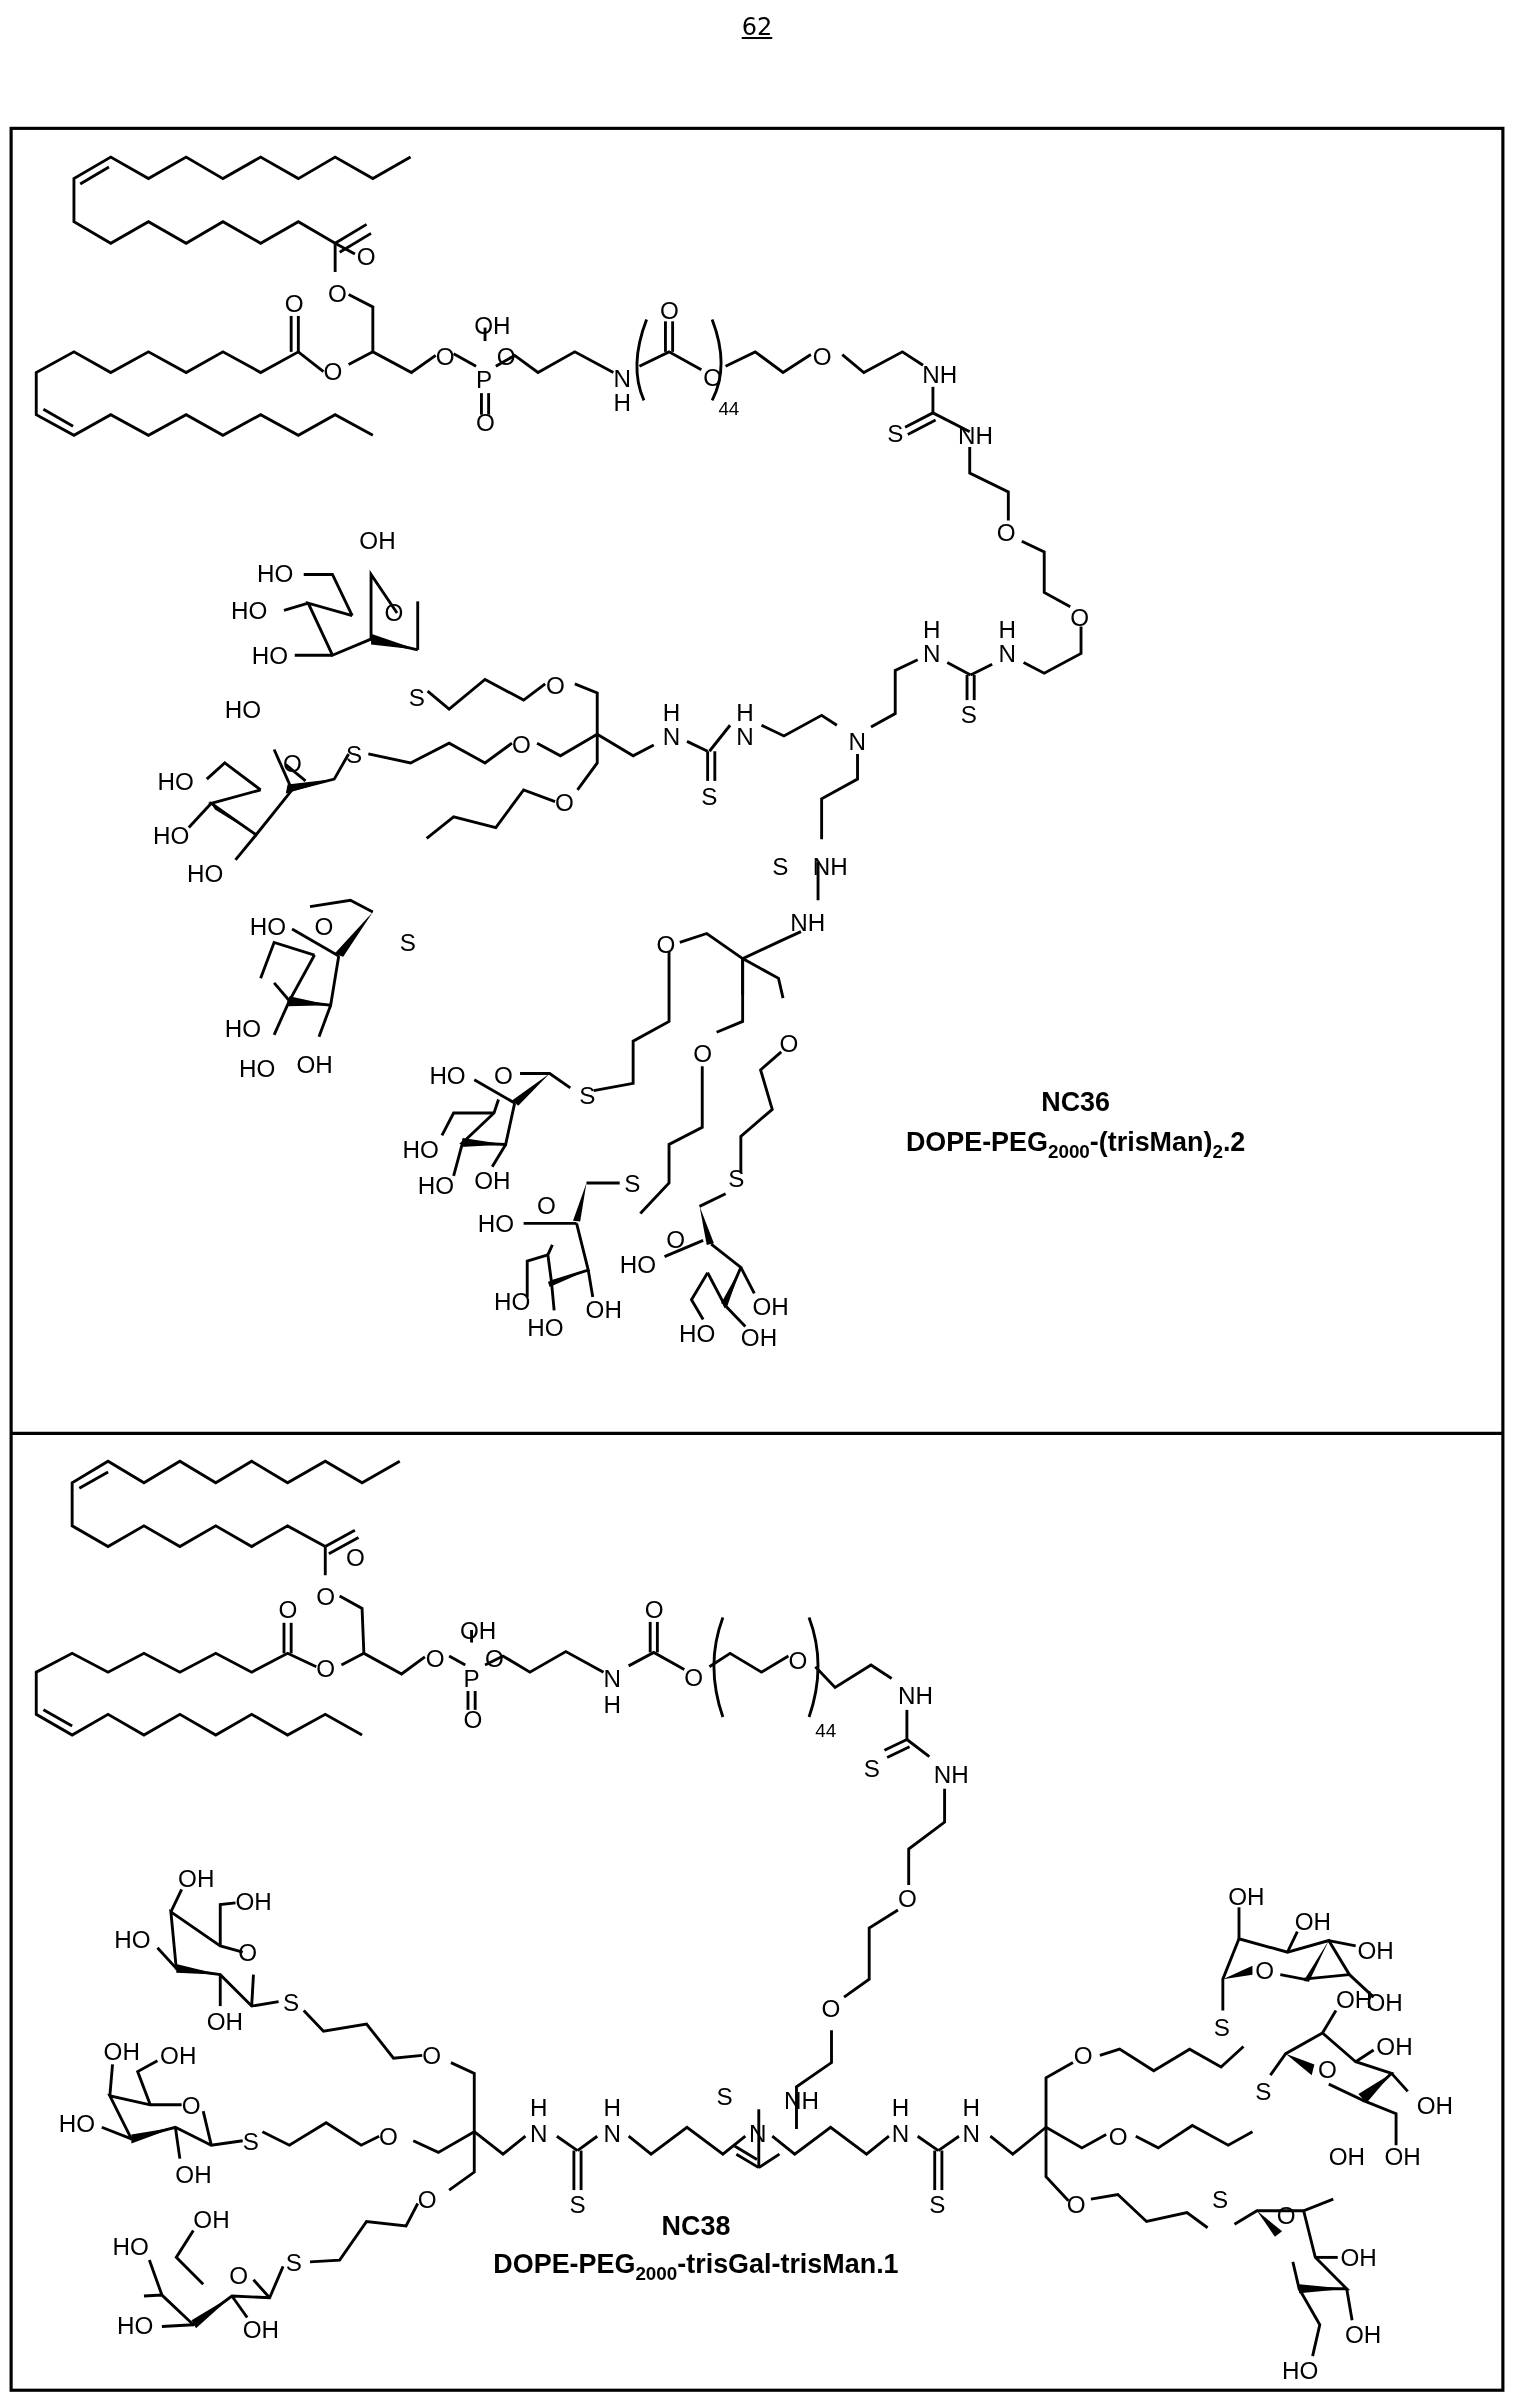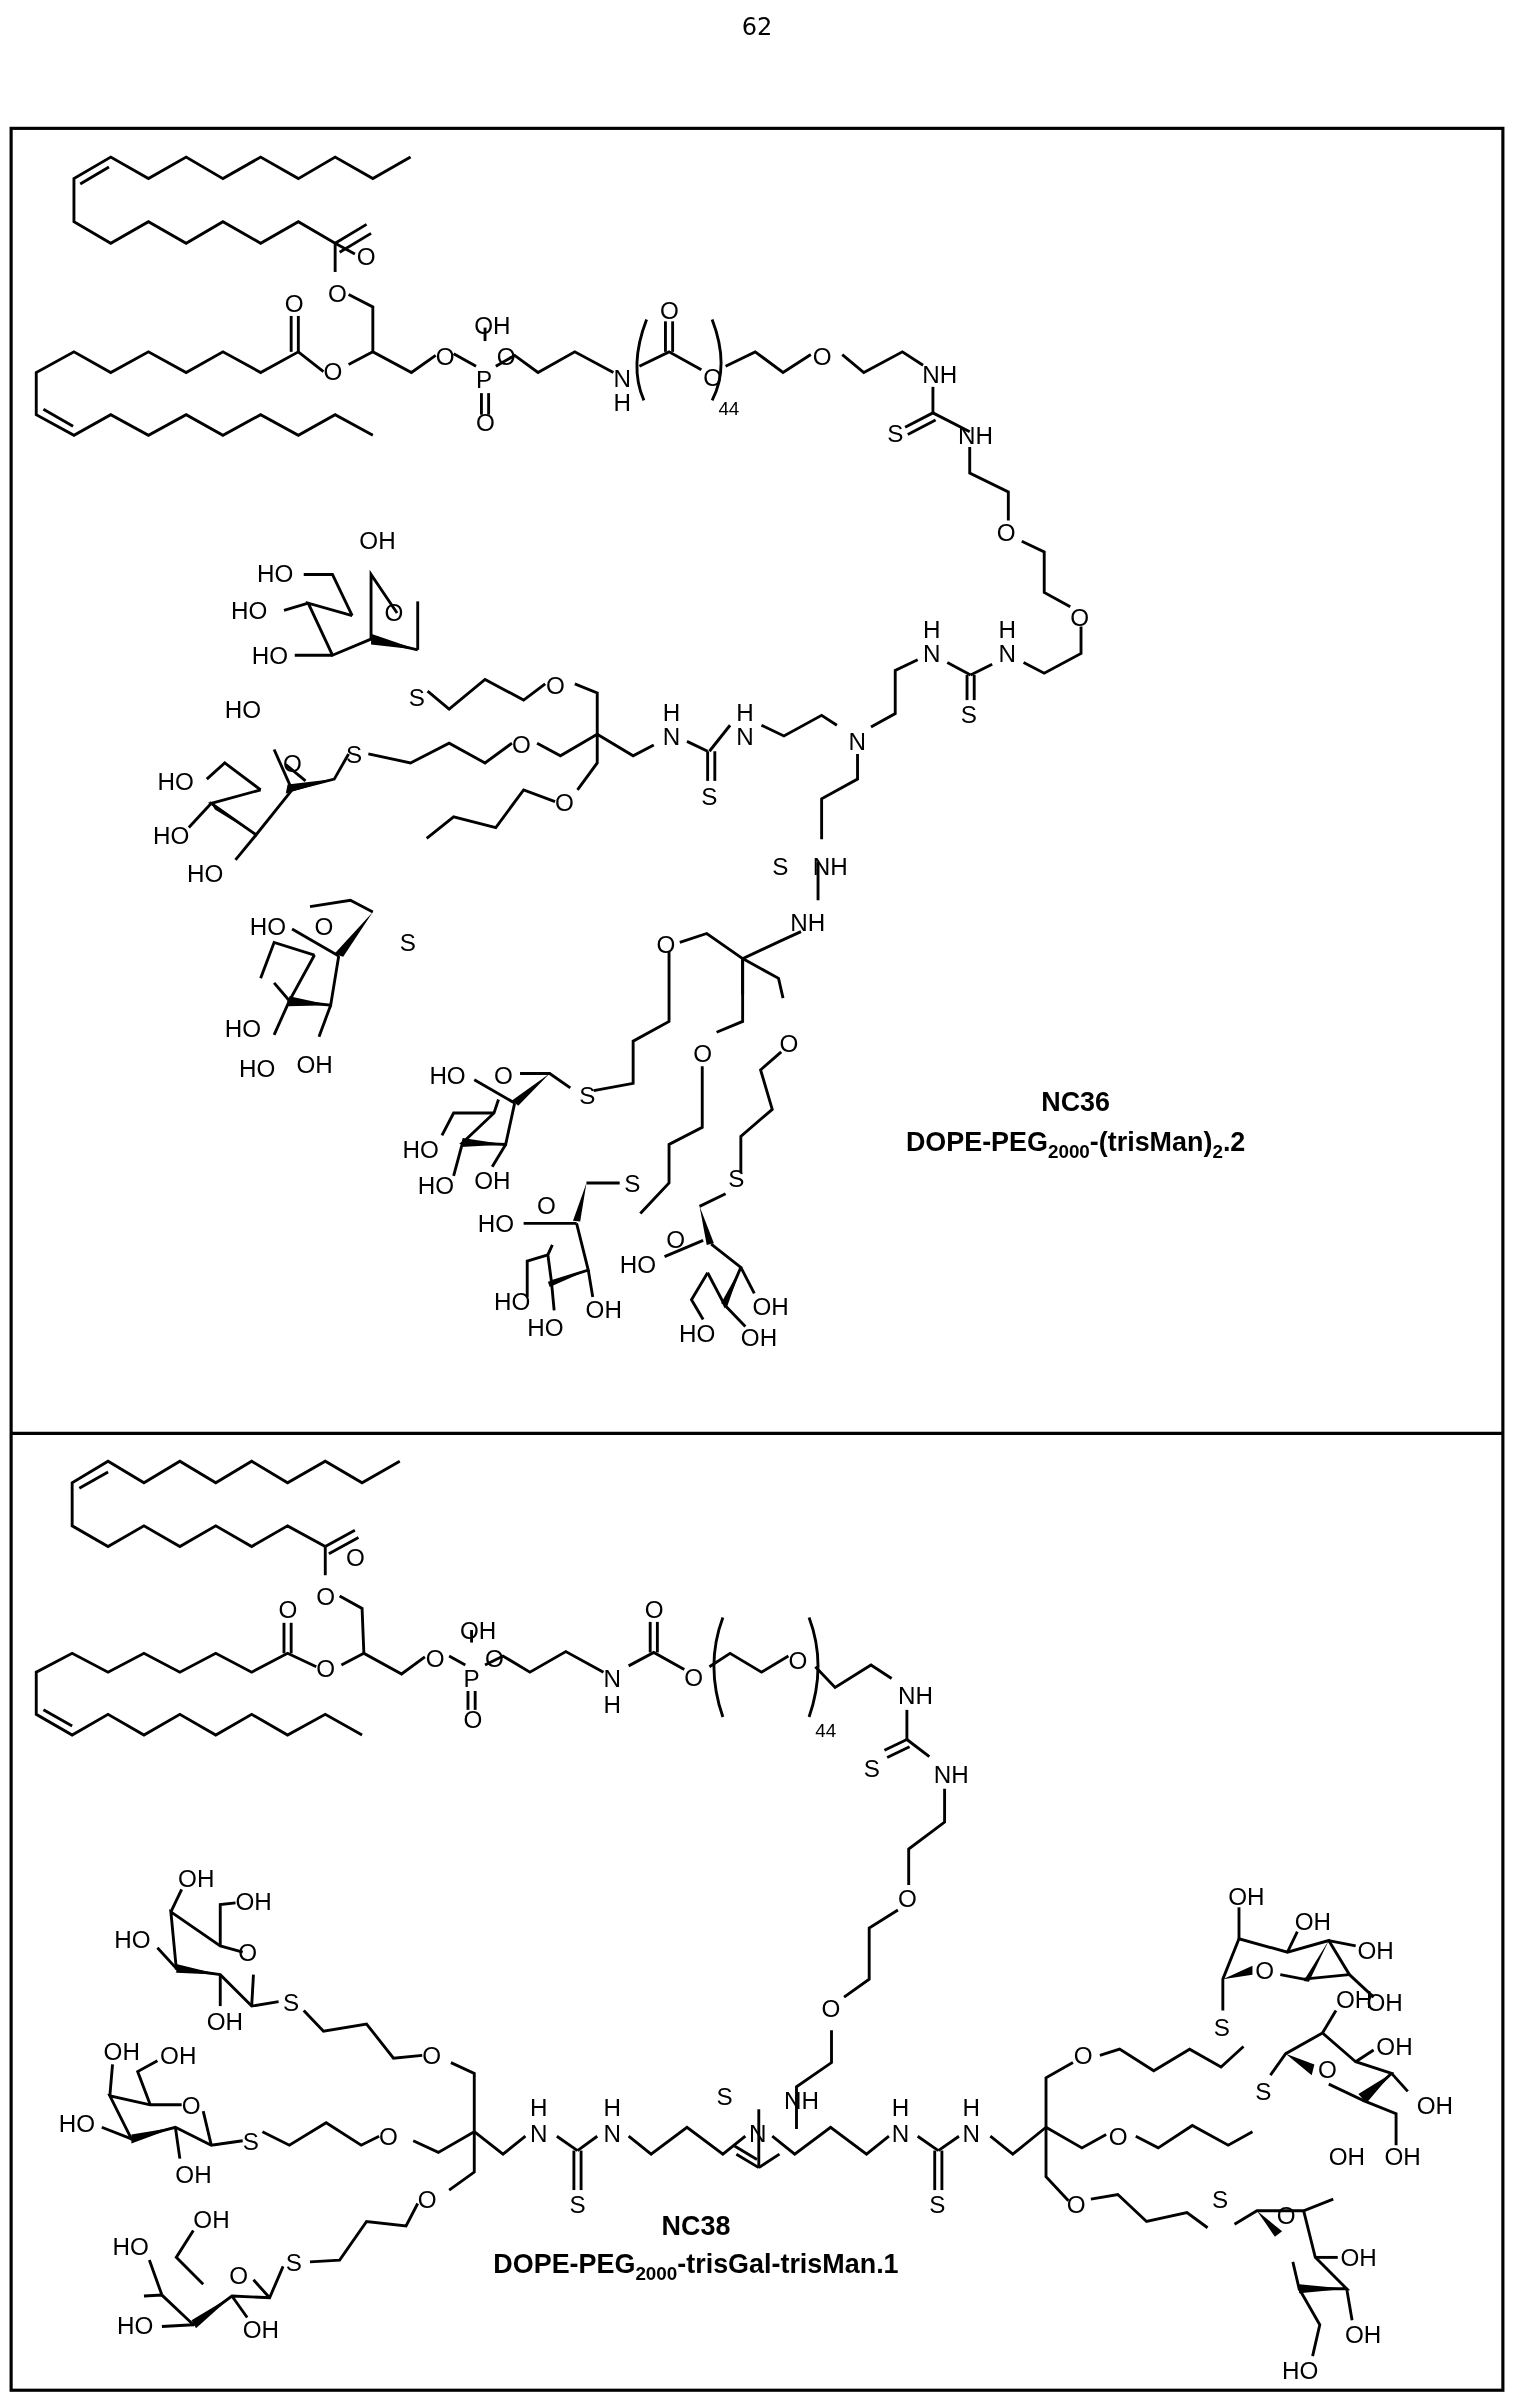--- a/index.html
+++ b/index.html
@@ -1,19 +1,19 @@
 <!DOCTYPE html>
 <html style="font-size:14.4px"><head>
 <meta charset="utf-8">
 <style>
   html, body { margin:0; padding:0; background:#ffffff; }
   body { width:1514px; height:2401px; position:relative; overflow:hidden;
          font-family:"Liberation Sans", sans-serif; color:#000; }
   .page-num { position:absolute; left:0; width:1514px; top:12.6px; text-align:center;
-              font-family:"DejaVu Sans", sans-serif; font-size:24px; }
+              font-family:"DejaVu Sans", sans-serif; font-size:24px;text-decoration:underline; }
   svg.figure { position:absolute; left:0; top:0; }
   .bond { stroke:#000; stroke-width:3.2; fill:none; stroke-linejoin:miter; stroke-linecap:butt; }
   .wedge { fill:#000; stroke:none; }
   .frame { stroke:#000; stroke-width:3.5; fill:none; }
   .atom { font-family:"Liberation Sans", sans-serif; font-size:27px; fill:#000; }
   .sub { font-size:21px; }
   .cap-title { font-family:"Liberation Sans", sans-serif; font-weight:bold; font-size:30px; }
   .cap-sub { font-family:"Liberation Sans", sans-serif; font-weight:bold; font-size:30px; }
 </style>
 </head>

